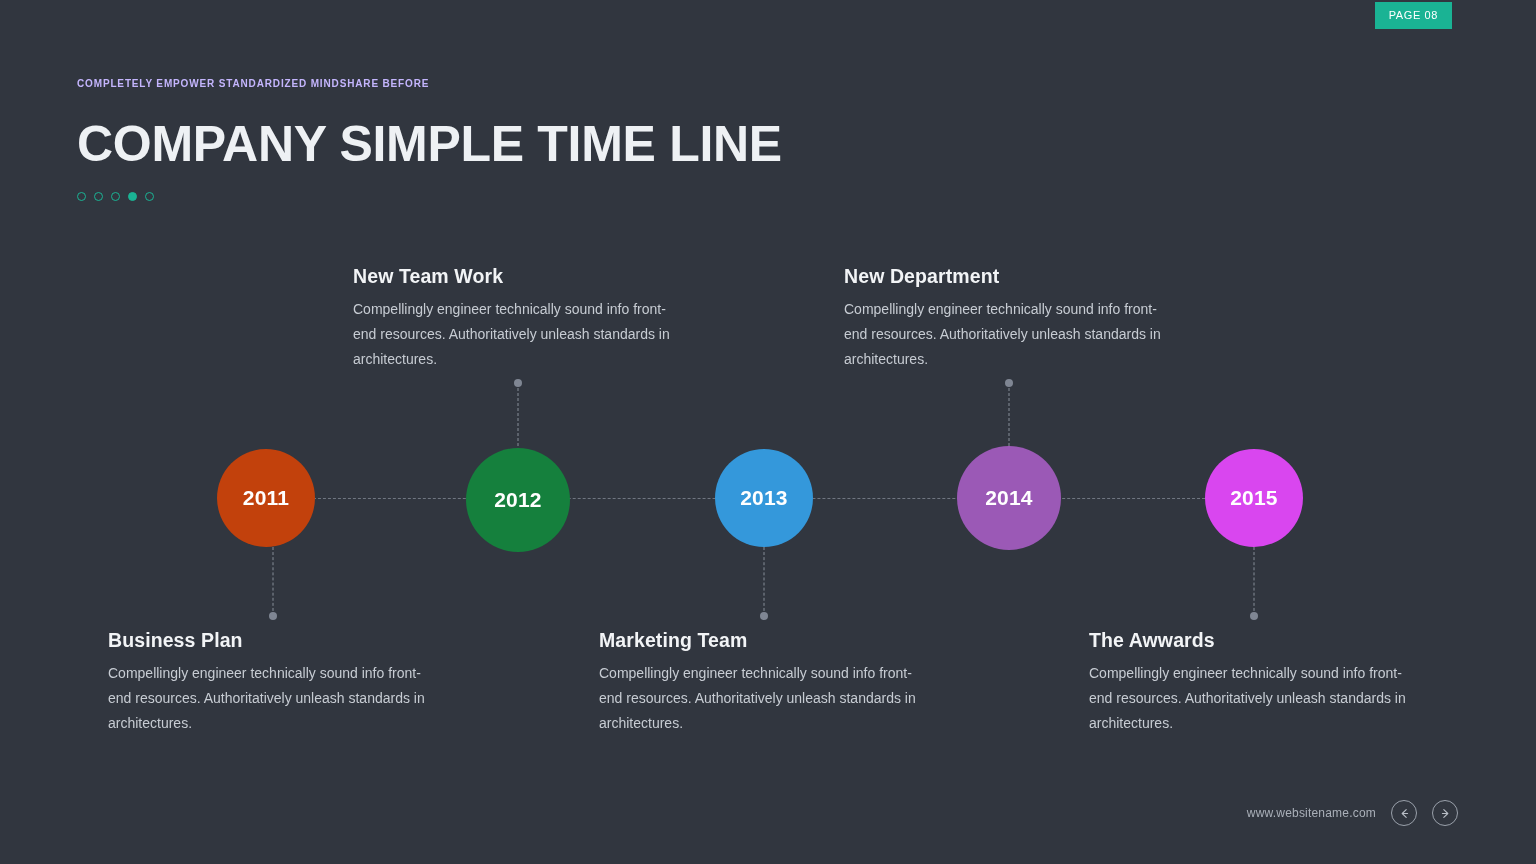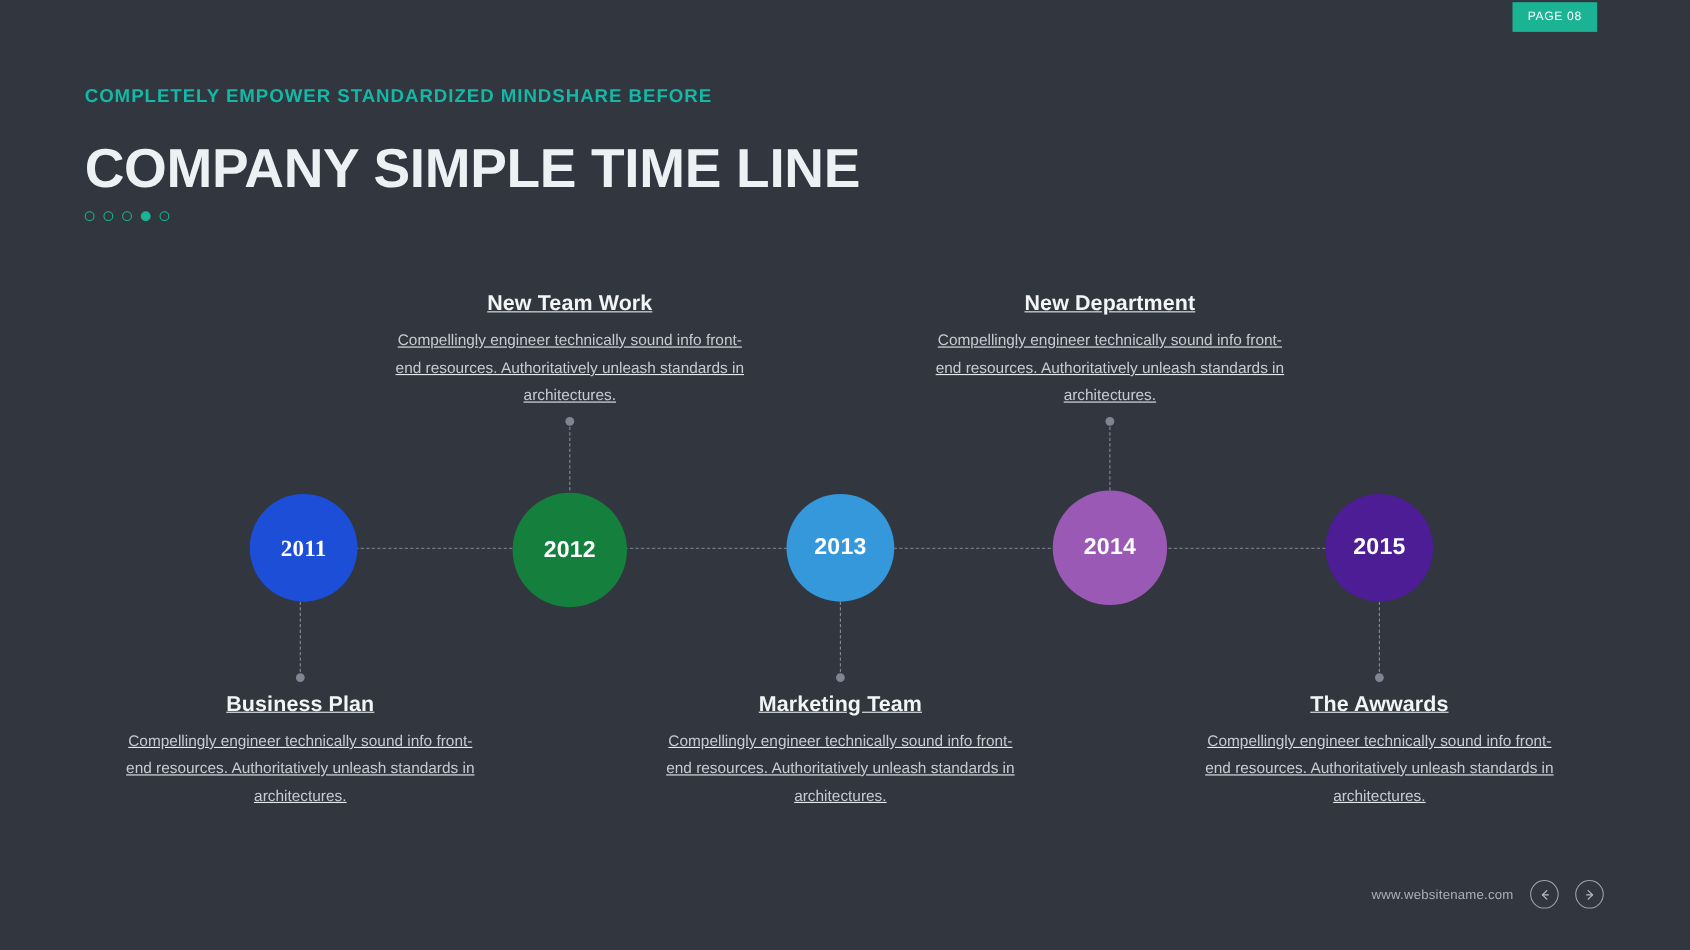--- a/index.html
+++ b/index.html
@@ -26,24 +26,24 @@
     font-size:11px;
     letter-spacing:0.6px;
     padding:7px 14px 8px 14px;
     font-weight:400;
   }
 
   
   .header { position:absolute; left:77px; top:78px; }
 
   .kicker {
-    font-size:17px;
+    font-size:10px;
     font-weight:700;
     letter-spacing:0.85px;
-    color:#14b8a6;
+    color:#c4b5fd;
   }
 
   .title {
     margin-top:30px;
     font-size:50px;
     line-height:1.02;
     font-weight:700;
     letter-spacing:-0.3px;
     color:#eef1f4;
   }
@@ -101,24 +101,22 @@
     width:8px; height:8px; border-radius:50%;
     background:#7f8693;
     transform:translate(-50%,-50%);
     z-index:2;
   }
 
   
   .block {
     position:absolute;
     width:330px;
-    text-align:center;
     transform:translateX(-50%);
     z-index:2;
-    text-decoration:underline;
   }
   .block h3 {
     font-size:19.5px;
     font-weight:700;
     color:#f2f4f6;
     margin-bottom:9px;
     letter-spacing:0.1px;
   }
   .block p {
     font-size:14px;
@@ -160,21 +158,21 @@
 <div class="dots">
     <span class="dot" style="border-color: rgb(26, 179, 148);"></span>
     <span class="dot" style="border-color: rgb(26, 179, 148);"></span>
     <span class="dot" style="border-color: rgb(26, 179, 148);"></span>
     <span class="dot filled" style="border-color: rgb(26, 179, 148); background: rgb(26, 179, 148);"></span>
     <span class="dot" style="border-color: rgb(26, 179, 148);"></span>
   </div>
 
 <div class="timeline">
   <div class="spine"></div>
-<div class="node" style="left: 276px; top: 498px; width: 98px; height: 98px; background: #1d4ed8; font-family: Liberation Serif, serif;">
+<div class="node" style="left: 266px; top: 498px; width: 98px; height: 98px; background: #c2410c;">
       <span>2011</span>
     </div>
     <div class="stem" style="left: 273px; top: 547px; height: 69px;"></div>
     <div class="stem-dot" style="left: 273px; top: 616px;"></div>
     <div class="block" style="left: 273px; top: 629px;">
       <h3>Business Plan</h3>
       <p>Compellingly engineer technically sound info front-end resources. Authoritatively unleash standards in architectures.</p>
     </div>
     <div class="node" style="left: 518px; top: 500px; width: 104px; height: 104px; background: #15803d;">
       <span>2012</span>
@@ -196,21 +194,21 @@
     </div>
     <div class="node" style="left: 1009px; top: 498px; width: 104px; height: 104px; background: rgb(155, 89, 182); justify-content: center;">
       <span>2014</span>
     </div>
     <div class="stem" style="left: 1009px; top: 383px; height: 63px;"></div>
     <div class="stem-dot" style="left: 1009px; top: 383px;"></div>
     <div class="block" style="left: 1009px; top: 372px; transform: translate(-50%, -100%);">
       <h3>New Department</h3>
       <p>Compellingly engineer technically sound info front-end resources. Authoritatively unleash standards in architectures.</p>
     </div>
-    <div class="node" style="left: 1254px; top: 498px; width: 98px; height: 98px; background: #4c1d95; justify-content: center;">
+    <div class="node" style="left: 1254px; top: 498px; width: 98px; height: 98px; background: #d946ef; justify-content: center;">
       <span>2015</span>
     </div>
     <div class="stem" style="left: 1254px; top: 547px; height: 69px;"></div>
     <div class="stem-dot" style="left: 1254px; top: 616px;"></div>
     <div class="block" style="left: 1254px; top: 629px;">
       <h3>The Awwards</h3>
       <p>Compellingly engineer technically sound info front-end resources. Authoritatively unleash standards in architectures.</p>
     </div>
   </div>
 

